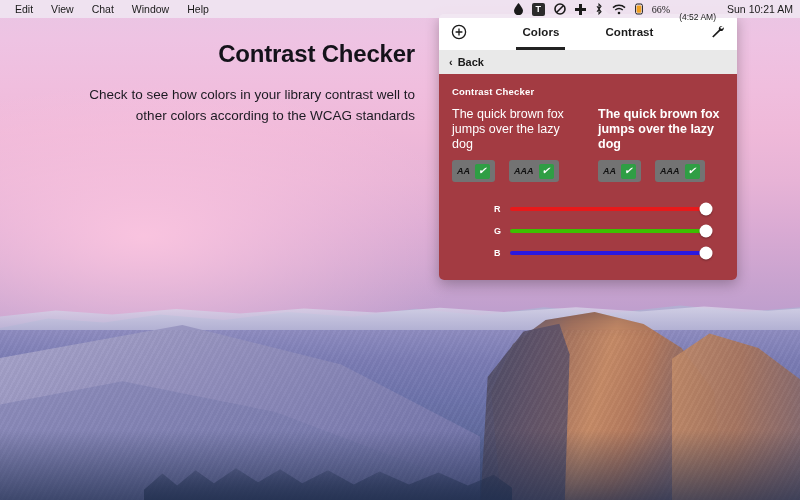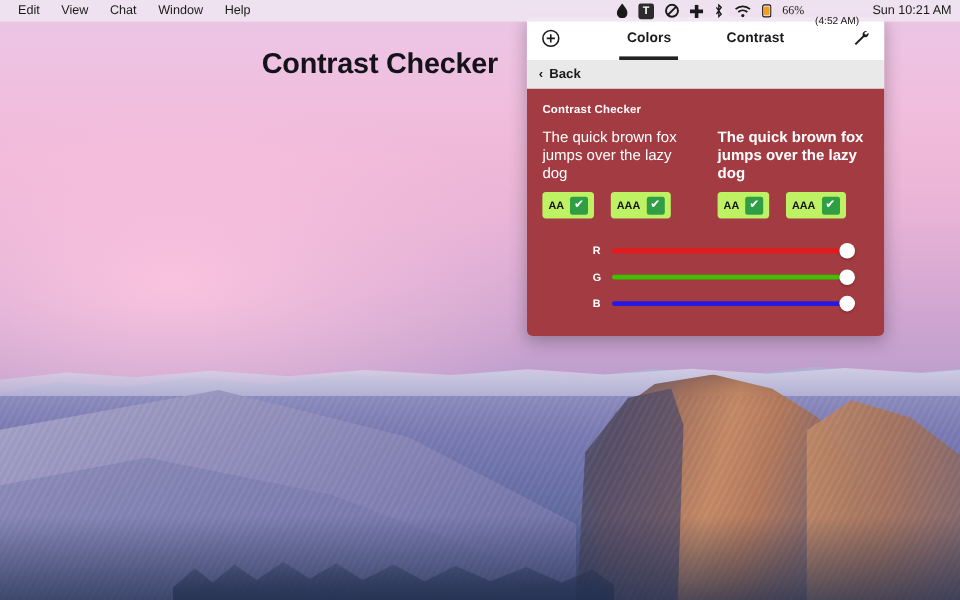--- a/index.html
+++ b/index.html
@@ -156,22 +156,22 @@
   .pop-back .blabel { font-size:11px; font-weight:bold; color:#1a1a1a; }
 
   .pop-body { background:#a33b42; padding:12px 13px 16px 13px; }
   .cc-title { font-size:9.5px; font-weight:bold; color:#ffffff; letter-spacing:.2px; margin-bottom:10px; }
   .cc-cols { display:flex; gap:20px; }
   .cc-col { width:130px; }
   .cc-sample { font-size:12.5px; line-height:15px; color:#ffffff; min-height:45px; }
   .cc-sample.bold { font-weight:bold; }
   .badges { display:flex; gap:14px; margin-top:8px; }
   .badge {
-    background:#bef264; border-radius:3px; height:22px;
-    display:flex; align-items:center; gap:5px; padding:0 5px;
+    background:#737373; border-radius:3px; height:22px;
+    display:flex; align-items:center; gap:5px; padding:0 5px;font-style:italic;
   }
   .badge-label { font-size:9px; font-weight:bold; color:#111; }
   .check-box {
     width:15px; height:15px; background:#2f9e44; border-radius:2px;
     display:flex; align-items:center; justify-content:center;
     color:#fff; font-size:10px; line-height:1;
   }
   .hex-wrap { text-align:center; margin-top:18px; }
   .hex-value {
     display:inline-block; font-size:14px; font-weight:bold; color:#ffffff;
@@ -208,20 +208,21 @@
   <div class="halfdome"></div>
   <div class="halfdome-face"></div>
   <div class="halfdome-right"></div>
   <div class="texture"></div>
   <div class="trees"></div>
   <div class="valley-dark"></div>
 </div>
 
 <div id="desktop-text">
   <h1>Contrast Checker</h1>
+  <p>Check to see how colors in your library contrast well to other colors according to the WCAG standards</p>
 </div>
 
 <div id="menubar">
   <div class="menu-left">
     <div class="menu-item">Edit</div>
     <div class="menu-item">View</div>
     <div class="menu-item">Chat</div>
     <div class="menu-item">Window</div>
     <div class="menu-item">Help</div>
   </div>

